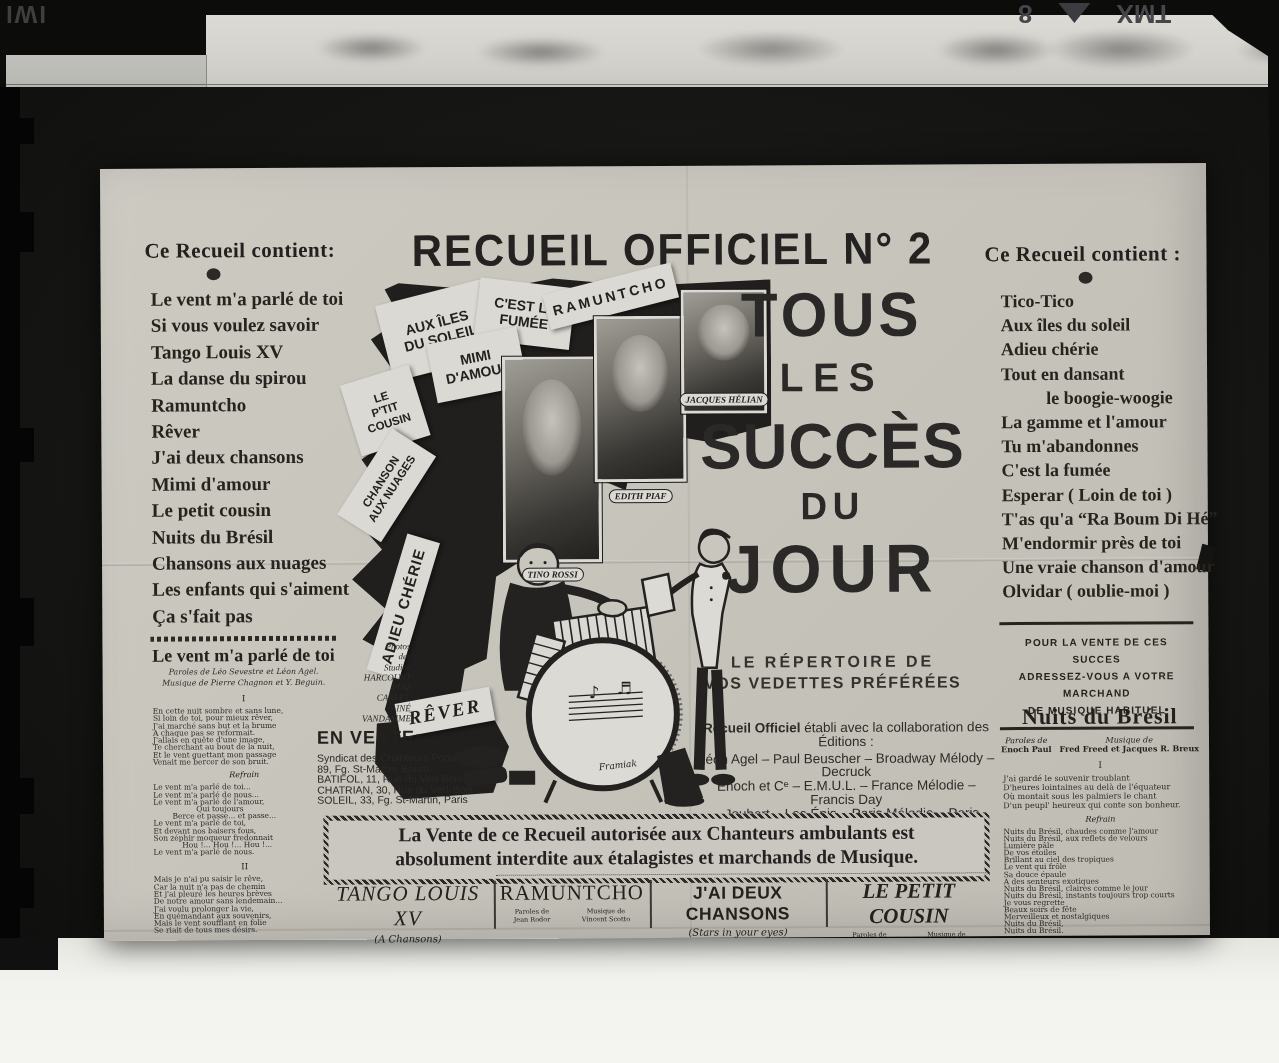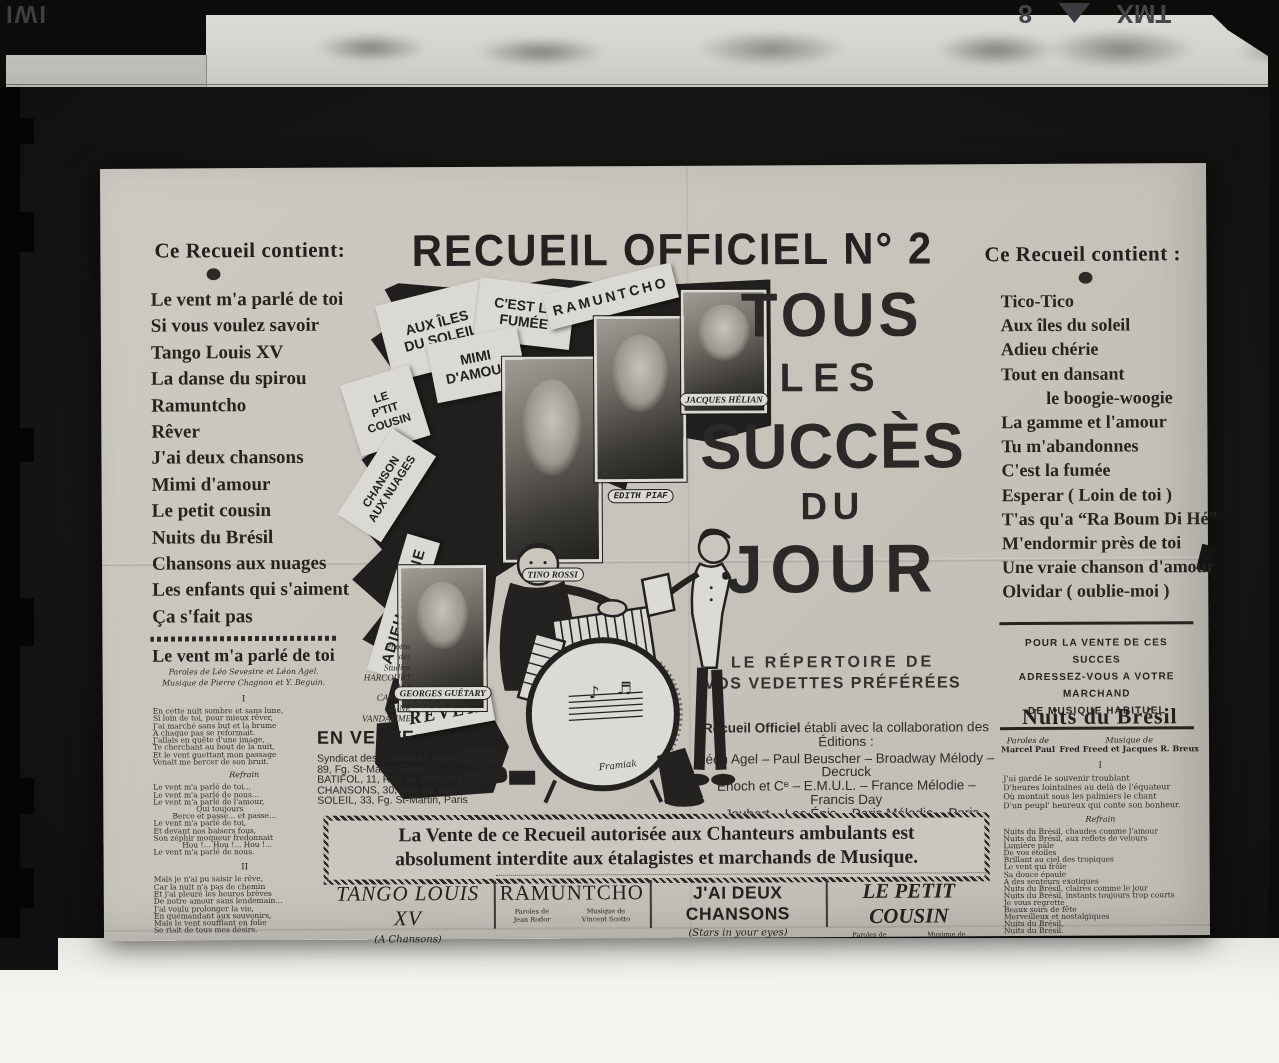--- a/index.html
+++ b/index.html
@@ -33,21 +33,21 @@
     background:linear-gradient(135deg,#cdcac2 0%,#c7c4bc 45%,#bfbcb4 100%);
     box-shadow:0 4px 30px rgba(0,0,0,.65), inset -14px -8px 46px rgba(0,0,0,.14), inset 12px 10px 40px rgba(255,255,255,.10);}
   .crease-h{position:absolute;left:0;top:394px;width:100%;height:3px;
     background:linear-gradient(180deg,rgba(255,255,255,.25),rgba(0,0,0,.16));}
   .crease-h2{position:absolute;left:0;top:761px;width:100%;height:2px;background:rgba(0,0,0,.08);}
   .crease-v{position:absolute;left:586px;top:0;width:2px;height:100%;background:rgba(0,0,0,.05);}
   .tear{position:absolute;right:-5px;top:382px;width:14px;height:26px;background:#141413;transform:rotate(14deg);}
 
   
   .lc-head,.rc-head{font-family:"Liberation Serif",serif;font-weight:bold;font-size:21px;letter-spacing:.5px;color:#23211e;}
-  .lc-head{left:54px;top:70px;}
+  .lc-head{left:44px;top:70px;}
   .rc-head{left:884px;top:78px;}
   .dot{width:14px;height:12px;border-radius:50%;background:#2c2a27;}
   .lc-dot{left:106px;top:100px;}
   .rc-dot{left:978px;top:108px;}
   .song-list div{font-family:"Liberation Serif",serif;font-weight:bold;font-size:19px;color:#26241f;white-space:pre;}
   .lc-list{left:50px;top:118px;width:250px;}
   .lc-list div{line-height:26.4px;}
   .rc-list{left:900px;top:125px;width:230px;}
   .rc-list div{line-height:24.2px;font-size:18px;}
 
@@ -75,21 +75,21 @@
   .photo::before{content:"";position:absolute;left:18%;top:10%;width:64%;height:48%;border-radius:50%;
     background:radial-gradient(ellipse at 50% 42%,#c6c3bc 0%,#9b9791 55%,rgba(0,0,0,0) 74%);}
   .ph-dar{left:72px;top:96px;width:88px;height:178px;}
   .ph-tin{left:163px;top:80px;width:93px;height:200px;}
   .ph-pia{left:255px;top:40px;width:86px;height:160px;}
   .ph-hel{left:342px;top:14px;width:80px;height:118px;}
   .ph-gue{left:58px;top:288px;width:82px;height:140px;}
   .pill{position:absolute;left:50%;transform:translateX(-50%);background:#dad9d3;border:1.5px solid #23211e;
     border-radius:9px;font-family:"Liberation Serif",serif;font-style:italic;font-weight:bold;font-size:9px;
     padding:1px 5px;white-space:nowrap;z-index:3;}
-  .pl-in{bottom:6px;} .pl-tin{bottom:-22px;} .pl-pia{bottom:-24px;font-family:Liberation Mono, monospace;} .pl-hel{bottom:4px;} .pl-gue{bottom:8px;}
+  .pl-in{bottom:6px;} .pl-tin{bottom:-22px;} .pl-pia{bottom:-24px;} .pl-hel{bottom:4px;} .pl-gue{bottom:8px;}
 
   
   .mt{left:588px;top:118px;width:286px;text-align:center;color:#2b2927;font-weight:bold;transform:scaleX(.97);}
   .mt1{font-size:62px;letter-spacing:4px;line-height:64px;}
   .mt2{font-size:40px;letter-spacing:10px;line-height:44px;margin-top:8px;}
   .mt3{font-size:64px;letter-spacing:1px;line-height:74px;margin-top:10px;}
   .mt4{font-size:38px;letter-spacing:6px;line-height:42px;margin-top:2px;}
   .mt5{font-size:68px;letter-spacing:8px;line-height:74px;margin-top:4px;}
   .subtitle{left:556px;top:486px;width:348px;text-align:center;color:#34322f;font-weight:bold;}
   .subtitle .s1{font-size:16px;letter-spacing:3px;line-height:21px;}
@@ -255,23 +255,20 @@
 
       <div class="photo ph-tin">
         <span class="pill pl-tin">TINO ROSSI</span>
       </div>
       <div class="photo ph-pia">
         <span class="pill pl-pia">EDITH PIAF</span>
       </div>
       <div class="photo ph-hel">
         <span class="pill pl-hel">JACQUES HÉLIAN</span>
       </div>
-      <div class="photo ph-gue">
-        <span class="pill pl-gue">GEORGES GUÉTARY</span>
-      </div>
     </div>
 
     <div class="abs mt">
       <div class="mt1">TOUS</div>
       <div class="mt2">LES</div>
       <div class="mt3">SUCCÈS</div>
       <div class="mt4">DU</div>
       <div class="mt5">JOUR</div>
     </div>
     <div class="abs subtitle">
@@ -297,21 +294,21 @@
 CARLET,
 AINÉ
 VANDAMME</div>
 
     <div class="abs envente">
       <div class="ev-h">EN VENTE:</div>
       <div class="ev-l">
           <div>Syndicat des Chanteurs Populaires</div>
           <div>89, Fg.  St-Martin, Boum.</div>
           <div>BATIFOL, 11, Rue du Vert-Bois,</div>
-          <div>CHANSONS, 30, Rue du Vert-Bois</div>
+          <div>CHATRIAN, 30, Rue du Vert-Bois</div>
           <div>SOLEIL, 33, Fg. St-Martin, Paris</div>
         </div>
     </div>
 
     <svg class="abs illus" viewBox="0 0 322 292" aria-hidden="true">
       <g stroke="#232220" fill="none" stroke-width="2.5">
 
         <circle cx="88" cy="46" r="20" fill="#c9c6be"></circle>
         <path d="M70,38 Q80,22 104,32 Q98,26 88,26 Q76,26 70,38 Z" fill="#232220"></path>
         <path d="M79,54 Q88,61 97,54" stroke-width="2"></path>
@@ -466,21 +463,21 @@
         <div>POUR LA VENTE DE CES SUCCES</div>
         <div>ADRESSEZ-VOUS A VOTRE MARCHAND</div>
         <div>DE MUSIQUE HABITUEL</div>
       </div>
 
     <div class="abs nb">
       <div class="nb-title">Nuits du Brésil</div>
       <div class="nb-cred">
         <div class="cl">
           <div class="lab">Paroles de</div>
-          <div class="nam">Marcel Paul</div>
+          <div class="nam">Enoch Paul</div>
         </div>
         <div class="cl">
           <div class="lab">Musique de</div>
           <div class="nam">Fred Freed et Jacques R. Breux</div>
         </div>
       </div>
       <div class="part">I</div>
       <div class="verse">
           <div>J'ai gardé le souvenir troublant</div>
           <div>D'heures lointaines au delà de l'équateur</div>

